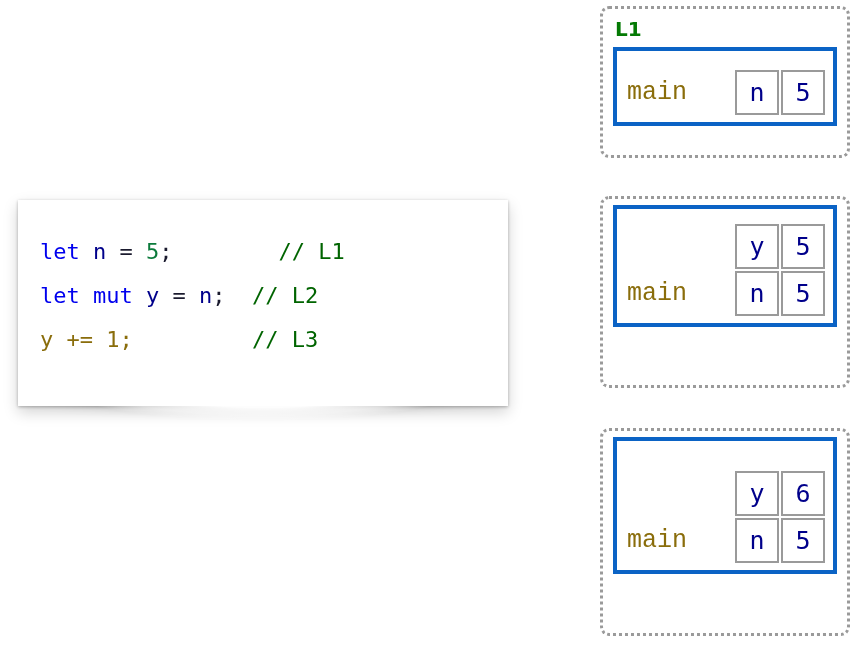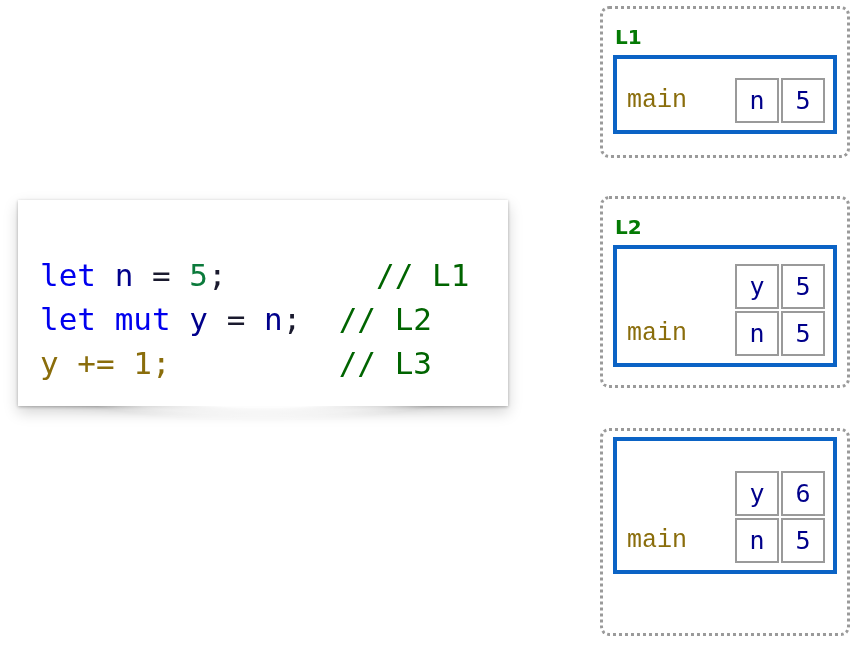--- a/index.html
+++ b/index.html
@@ -53,25 +53,24 @@
     inset: 0;
     background: #ffffff;
     box-shadow: 0 1px 3px rgba(0,0,0,0.28), 0 6px 14px rgba(0,0,0,0.18);
     z-index: 1;
   }
   #code-lines {
     position: absolute;
     left: 22px;
     top: 30px;
     font-family: "DejaVu Sans Mono", monospace;
-    font-size: 31px;
+    font-size: 22px;
     line-height: 44px;
     white-space: pre;
     letter-spacing: 0px;
-    margin-top: 23px;
   }
   .tok-kw   { color: #0000ee; }
   .tok-id   { color: #00008b; }
   .tok-op   { color: #1a1a2e; }
   .tok-num  { color: #0b7a3b; }
   .tok-punc { color: #1a1a2e; }
   .tok-mut  { color: #8a6d0b; }
   .tok-cmt  { color: #006400; }
 
   
@@ -95,21 +94,21 @@
   #frame-L1 { top: 6px;   height: 152px; }
   #frame-L2 { top: 196px; height: 192px; }
   #frame-L3 { top: 428px; height: 208px; }
 
   .frame-label {
     font-family: "DejaVu Sans", sans-serif;
     font-size: 20px;
     font-weight: bold;
     color: #047a04;
     line-height: 26px;
-    margin: 9px 0 5px 2px;
+    margin: 1px 0 5px 2px;
   }
   .frame-box {
     box-sizing: border-box;
     border: 4px solid #0b63c5;
     background: #ffffff;
     display: flex;
     align-items: flex-end;
     padding: 6px 8px 6px 10px;
   }
   #frame-L1 .frame-box { height: 79px; }
@@ -168,21 +167,20 @@
       <div class="var-table">
         <div class="var-row">
           <div class="var-cell">n</div>
           <div class="var-cell">5</div>
         </div>
       </div>
     </div>
   </div>
 
   <div class="frame-outer" id="frame-L2">
-    <div class="frame-label">L2</div>
     <div class="frame-box">
       <div class="frame-name">main</div>
       <div class="var-table">
         <div class="var-row">
           <div class="var-cell">y</div>
           <div class="var-cell">5</div>
         </div>
         <div class="var-row">
           <div class="var-cell">n</div>
           <div class="var-cell">5</div>

